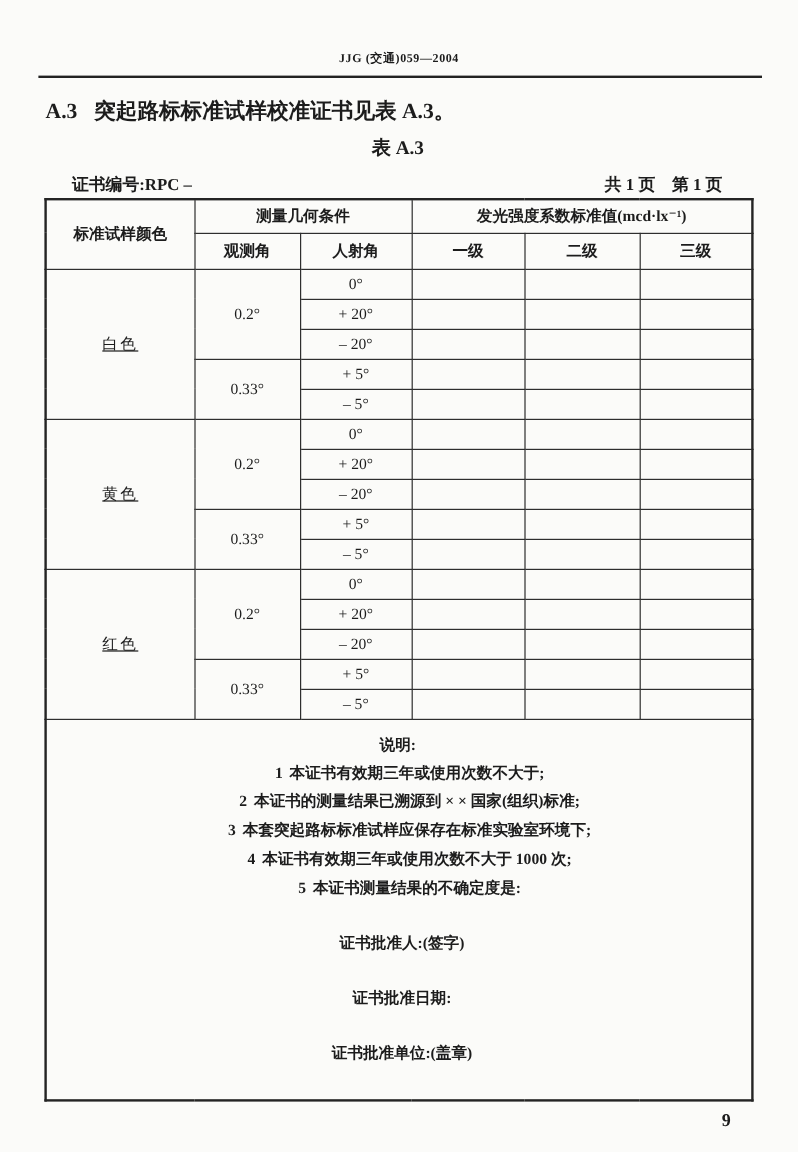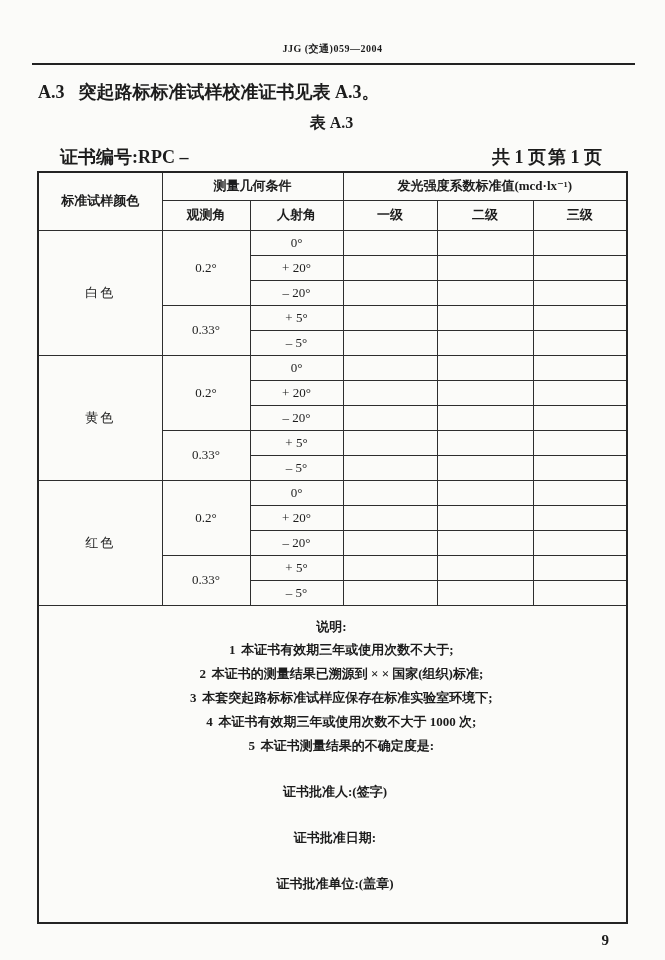--- a/index.html
+++ b/index.html
@@ -33,43 +33,43 @@
     margin: 9px 0 11px 37px;
     text-align: center;
     font-weight: bold;
     font-size: 16px;
   }
   .meta-row {
     margin: 2px 63px 2px 60px;
     display: flex;
     justify-content: space-between;
     font-weight: bold;
-    font-size: 18px;
-  }
-  .meta-row .pages span { margin-left: 2px; }
+    font-size: 14px;
+  }
+  .meta-row .pages span { margin-left: 14px; }
   table.cal-table {
     margin-left: 37px;
     width: 589px;
     border-collapse: collapse;
     table-layout: fixed;
     border: 2px solid #242424;
   }
   table.cal-table th, table.cal-table td {
     border: 1px solid #2e2e2e;
     text-align: center;
     vertical-align: middle;
     padding: 0;
     font-size: 13px;
     overflow: hidden;
   }
   table.cal-table th { font-weight: bold; }
   tr.hdr1 { height: 28px; }
   tr.hdr2 { height: 30px; }
   tr.body-row { height: 25px; }
-  td.color-cell { font-size: 13.5px; letter-spacing: 2px; }
+  td.color-cell { font-size: 13.5px; letter-spacing: 2px; text-decoration: underline; }
   td.num-cell { font-size: 13px; }
   tr.notes-row { height: 306px; }
   td.notes-cell {
     text-align: left;
     vertical-align: top;
     font-weight: bold;
     border-radius: 29px;
   }
   .notes-inner { padding: 12px 12px 0 10px; font-size: 13px; }
   .notes-title { margin-bottom: 6px; }

